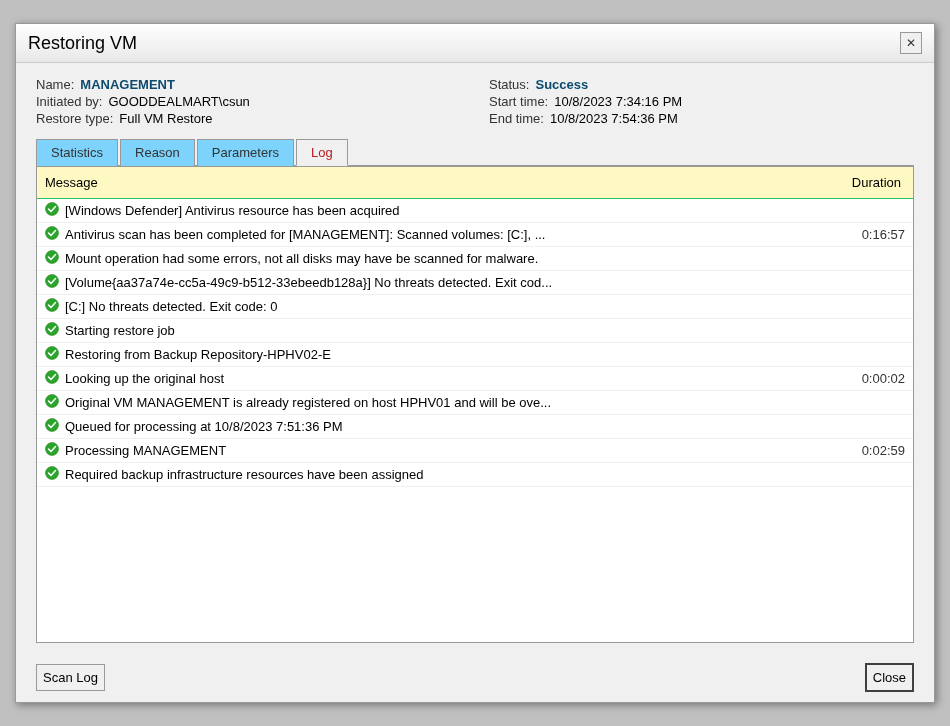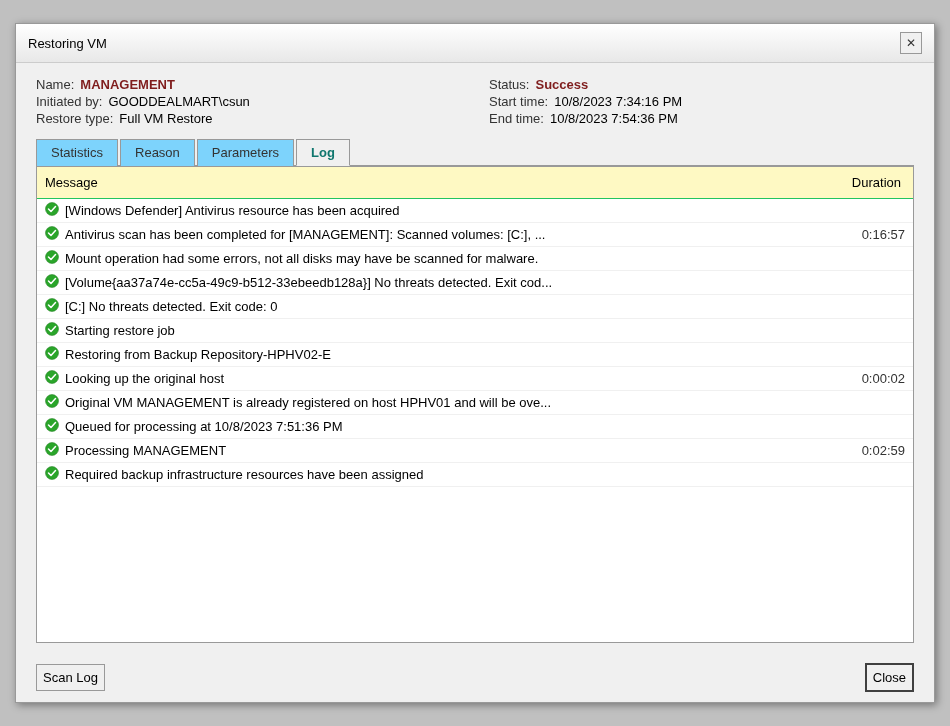--- a/index.html
+++ b/index.html
@@ -32,21 +32,21 @@
     .title-bar {
       background: linear-gradient(to bottom, #ffffff, #e8e8e8);
       border-bottom: 1px solid #ccc;
       padding: 8px 12px;
       display: flex;
       align-items: center;
       justify-content: space-between;
     }
 
     .title-bar-text {
-      font-size: 13px;
+      font-size: 18px;
       font-weight: normal;
     }
 
     .close-btn {
       width: 22px;
       height: 22px;
       border: 1px solid #999;
       background: #f0f0f0;
       cursor: pointer;
       display: flex;
@@ -69,21 +69,21 @@
       margin-bottom: 2px;
     }
 
     .info-label {
       color: #333;
       white-space: nowrap;
     }
 
     .info-value {
       font-weight: bold;
-      color: #7f1d1d;
+      color: #0c4a6e;
     }
 
     .info-value-normal {
       font-weight: normal;
       color: #000;
     }
 
     .tabs-section {
       padding: 0 20px;
     }
@@ -102,22 +102,22 @@
       cursor: pointer;
       margin-right: 2px;
       color: #333;
       position: relative;
       top: 1px;
     }
 
     .tab.active {
       background: #f0f0f0;
       border-bottom: 1px solid #f0f0f0;
-      font-weight: bold;
-      color: #0f766e;
+      font-weight: normal;
+      color: #b91c1c;
       z-index: 1;
     }
 
     .log-table-container {
       margin: 0 20px 10px 20px;
       border: 1px solid #999;
       flex: 1;
       overflow: hidden;
       display: flex;
       flex-direction: column;

